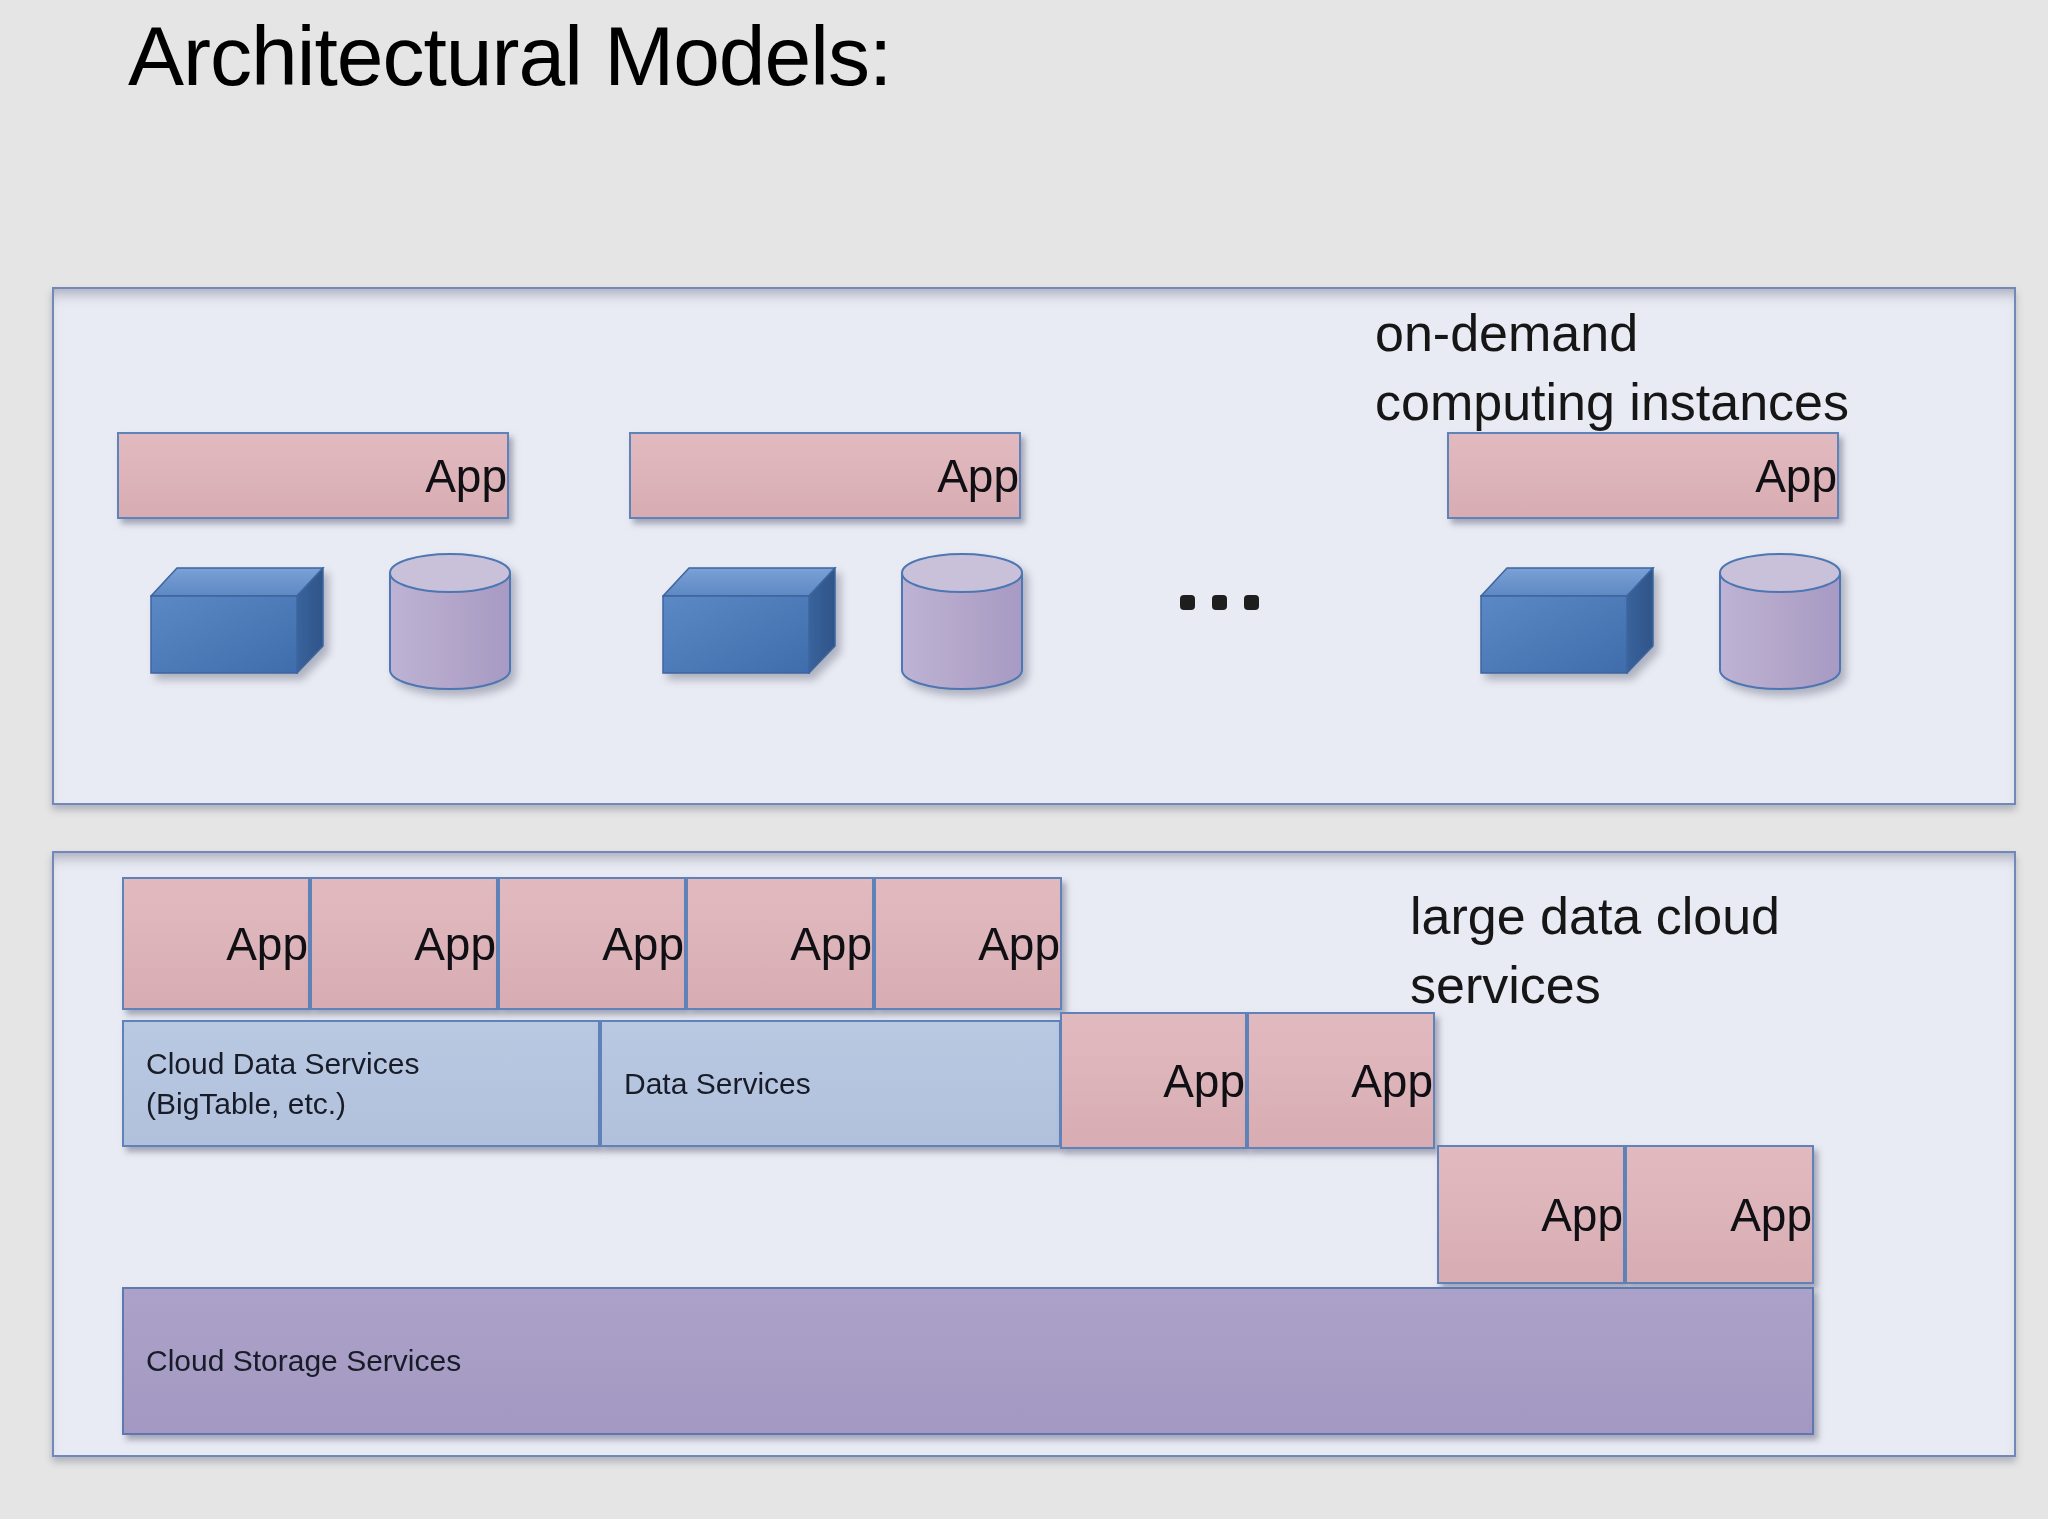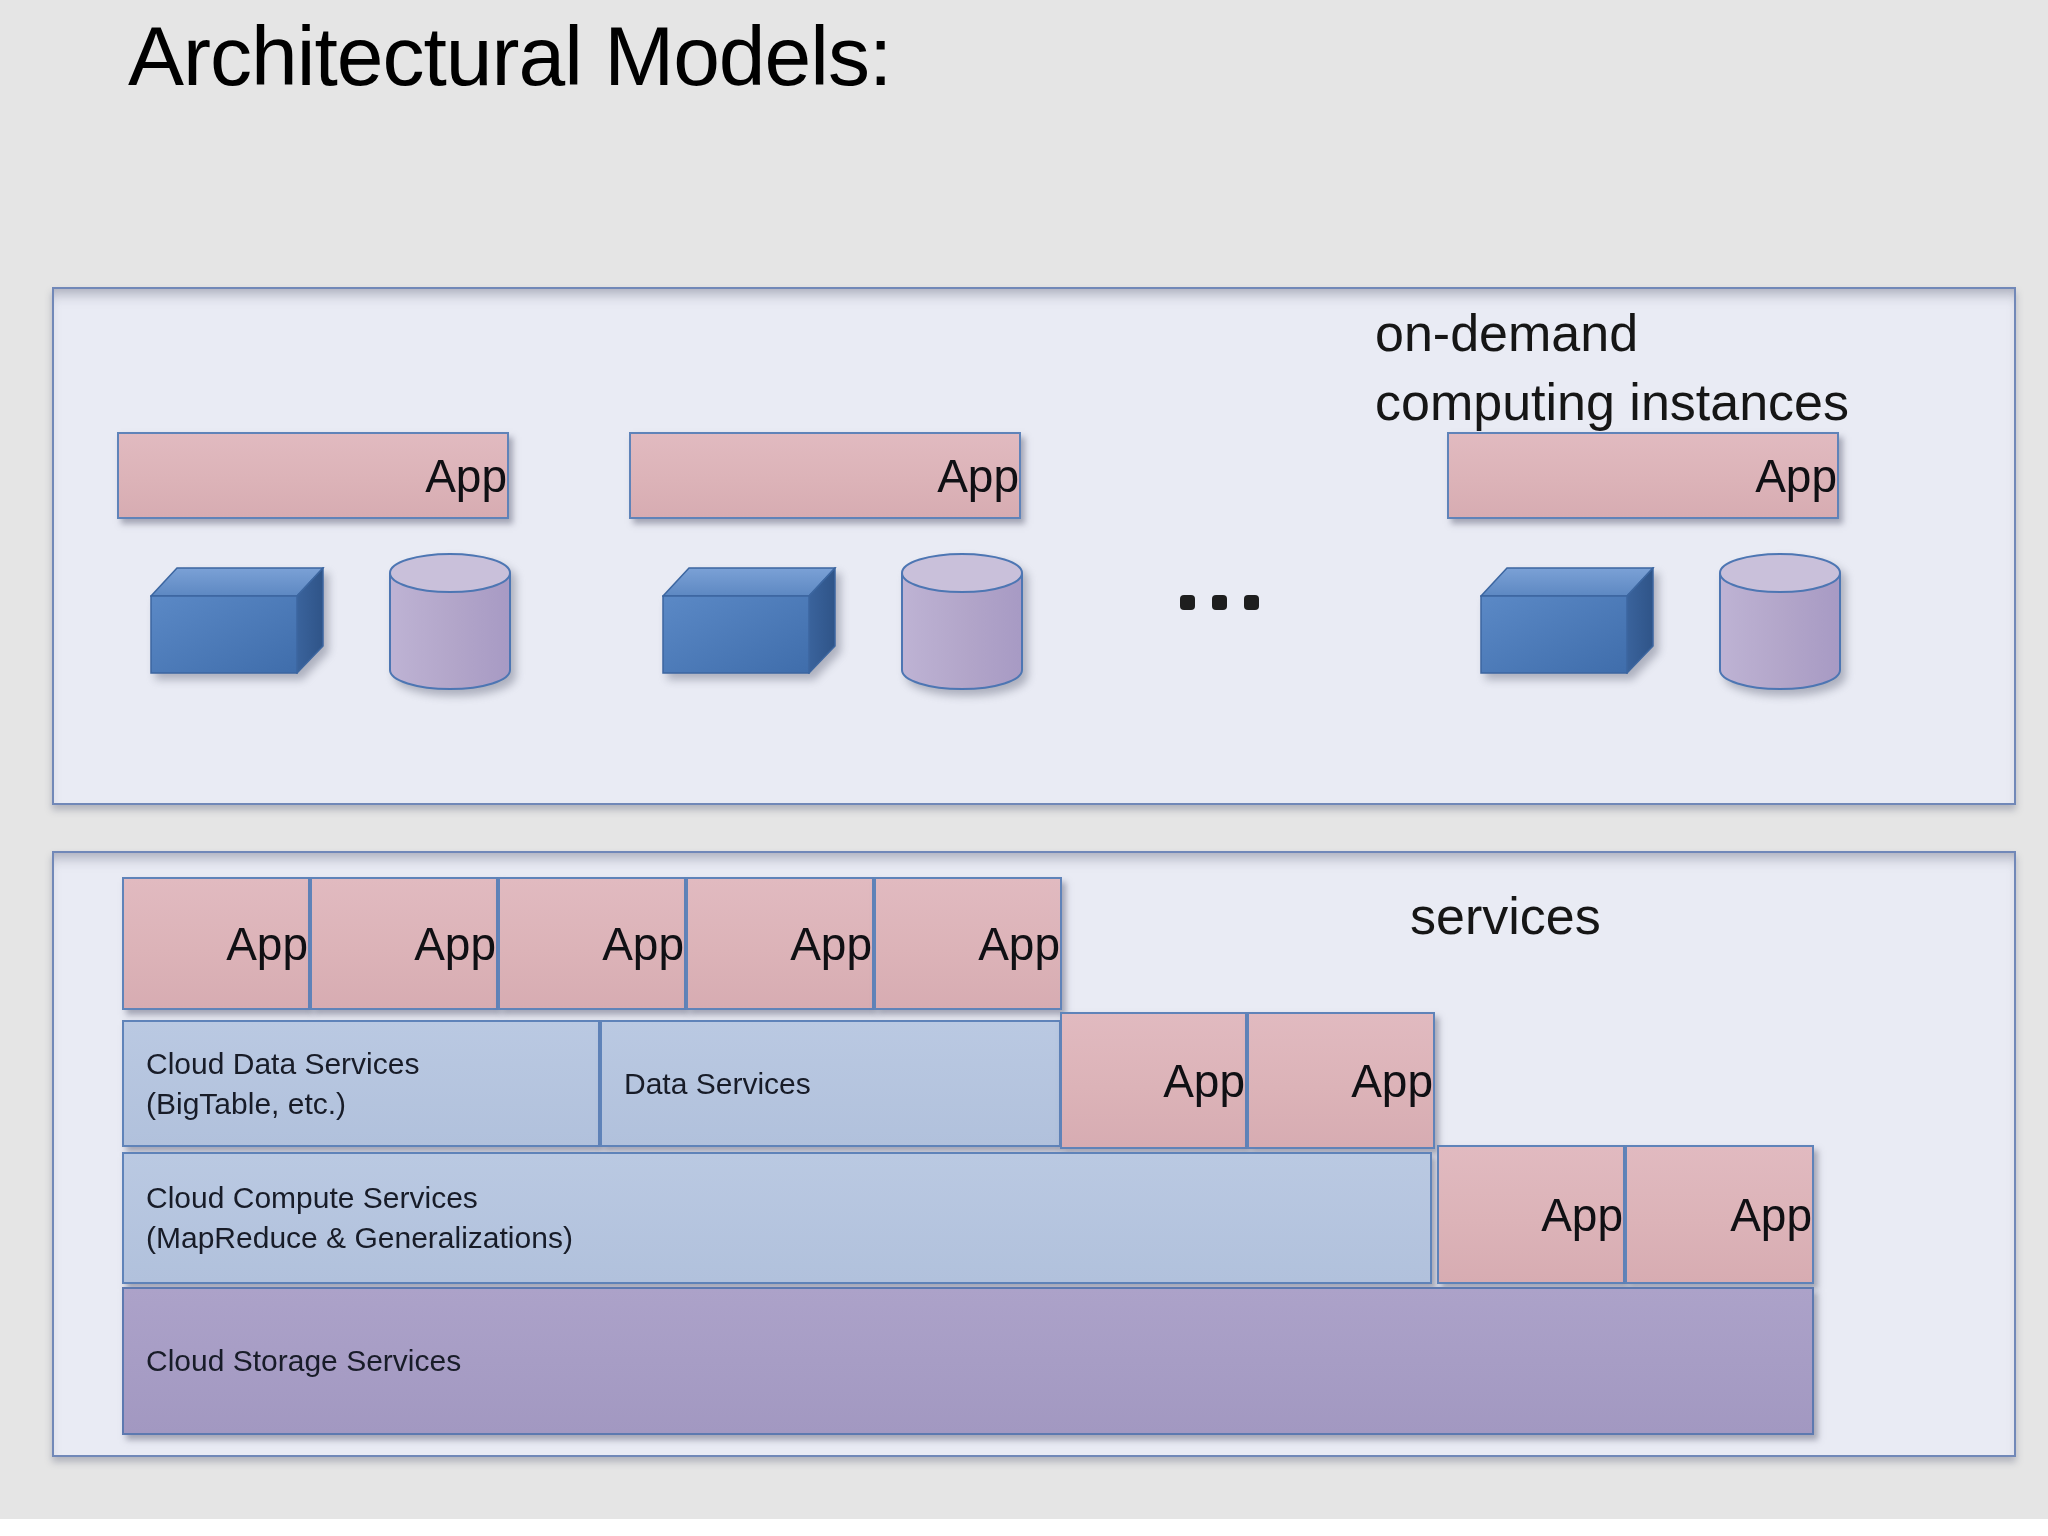--- a/index.html
+++ b/index.html
@@ -130,20 +130,21 @@
       <svg class="abs shape" style="left:272px;top:264px;" width="122" height="138" viewBox="0 0 122 138">
         <path d="M1,20 L1,117 A60,19 0 0 0 121,117 L121,20" fill="url(#gCylBody)" stroke="#4d76b3" stroke-width="2"></path>
         <ellipse cx="61" cy="20" rx="60" ry="19" fill="#c9c0da" stroke="#4d76b3" stroke-width="2"></ellipse>
       </svg>
     </div>
   </div>
 
   <div class="abs panel" style="left:52px;top:851px;width:1960px;height:602px;">
 
     <div class="abs annotation" style="left:1356px;top:29px;">
+      <div>large data cloud</div>
       <div>services</div>
     </div>
 
     <div class="abs app-box app-sm" style="left:68px;top:24px;width:188px;height:133px;">
       <span class="app-label">App</span>
     </div>
     <div class="abs app-box app-sm" style="left:256px;top:24px;width:188px;height:133px;">
       <span class="app-label">App</span>
     </div>
     <div class="abs app-box app-sm" style="left:444px;top:24px;width:188px;height:133px;">
@@ -163,24 +164,20 @@
     <div class="abs layer" style="left:546px;top:167px;width:461px;height:127px;">
       <div>Data Services</div>
     </div>
     <div class="abs app-box app-sm" style="left:1006px;top:159px;width:187px;height:137px;">
       <span class="app-label">App</span>
     </div>
     <div class="abs app-box app-sm" style="left:1193px;top:159px;width:188px;height:137px;">
       <span class="app-label">App</span>
     </div>
 
-    <div class="abs layer" style="left:68px;top:299px;width:1310px;height:132px;">
-      <div>Cloud Compute Services</div>
-      <div>(MapReduce &amp; Generalizations)</div>
-    </div>
     <div class="abs app-box app-sm" style="left:1383px;top:292px;width:188px;height:139px;">
       <span class="app-label">App</span>
     </div>
     <div class="abs app-box app-sm" style="left:1571px;top:292px;width:189px;height:139px;">
       <span class="app-label">App</span>
     </div>
 
     <div class="abs layer storage" style="left:68px;top:434px;width:1692px;height:148px;">
       <div>Cloud Storage Services</div>
     </div>

